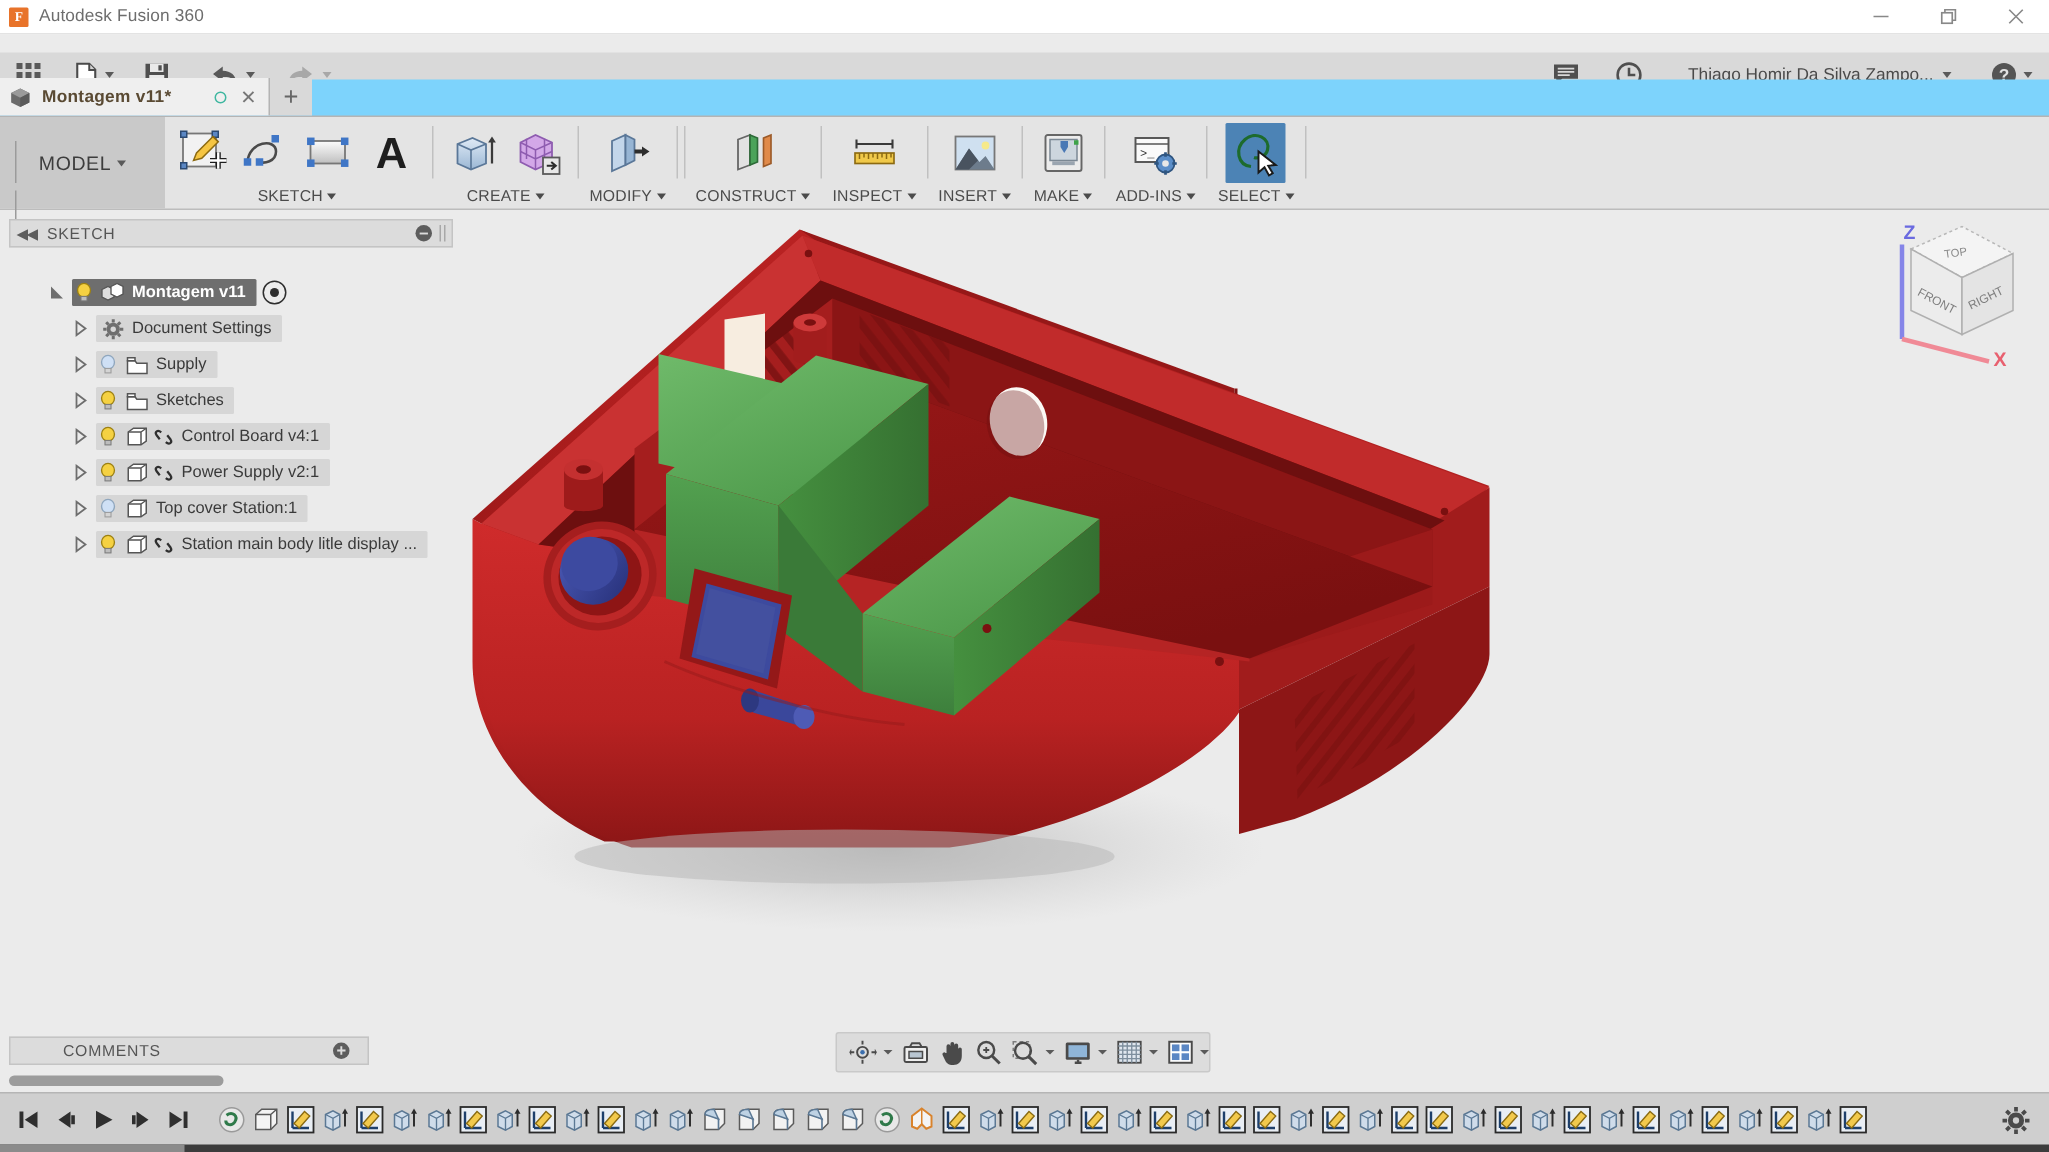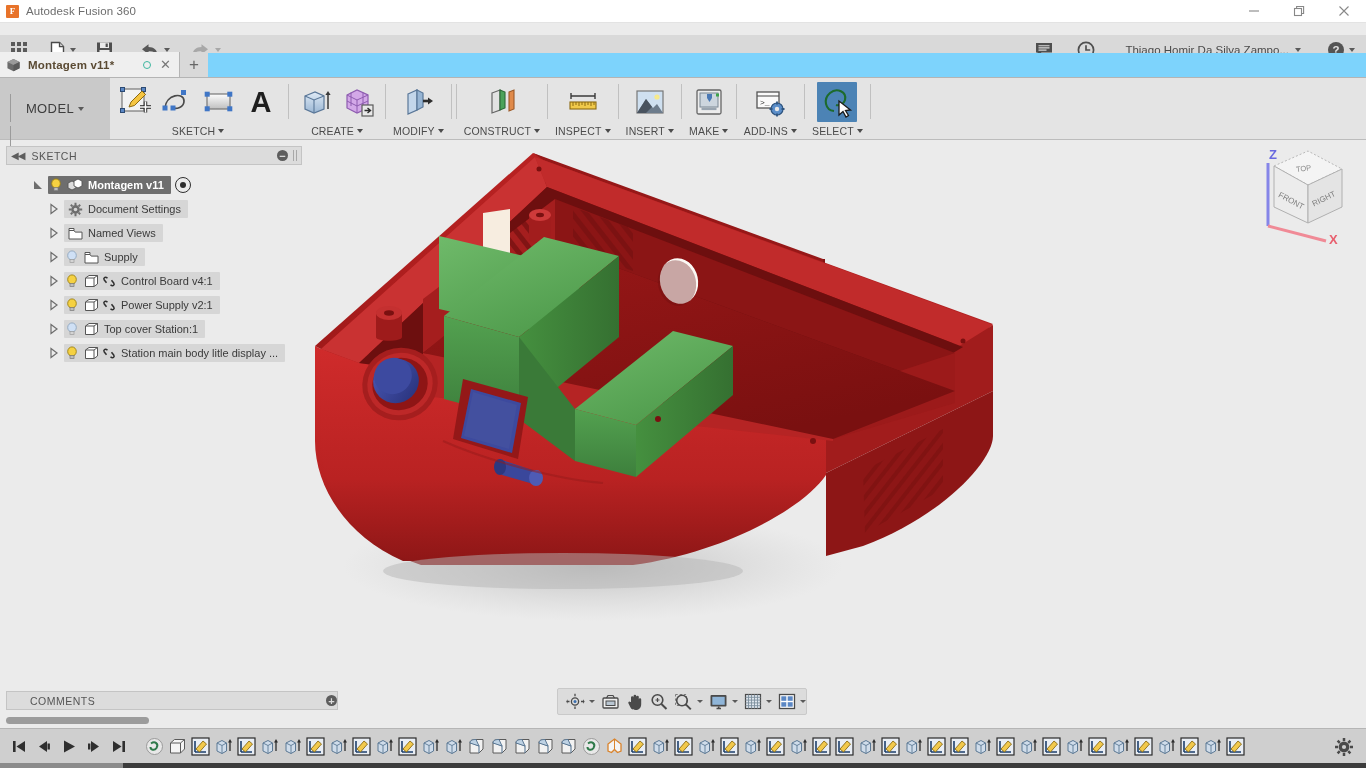--- a/index.html
+++ b/index.html
@@ -94,21 +94,21 @@
   }
   .panel-header {
     height: 19px; background: #dcdcdc; border: 1px solid #c4c4c4;
     display: flex; align-items: center; padding: 0 4px;
   }
   .panel-header .collapse { color: #5d5d5d; font-size: 10px; margin-right: 7px; letter-spacing:-1px;}
   .panel-header .ptitle { font-size: 10.5px; color: #555; letter-spacing: .5px; }
   .panel-header .pbtn { margin-left: auto; width: 11px; height: 11px; border-radius: 50%; background: #5d5d5d; display:flex; align-items:center; justify-content:center; color:#dcdcdc; font-size:11px; line-height:0; font-weight:bold;}
   .panel-header .pgrip { width: 4px; height: 11px; margin-left: 5px; border-left: 1px solid #a8a8a8; border-right: 1px solid #a8a8a8;}
 
-  .tree { padding-top: 8px; }
+  .tree { padding-top: 18px; }
   .trow { display: flex; align-items: center; height: 24px; padding-left: 0px; }
   .tw { width: 20px; display: flex; align-items: center; justify-content: center; flex: 0 0 auto; }
   .tchip { display: inline-flex; align-items: center; height: 18px; background: #d6d6d6; border-radius: 1px; padding-right: 7px; }
   .tchip.sel { background: #6e6e6e; }
   .tchip.sel .tlabel { color: #fff; font-weight: bold; }
   .tlabel { font-size: 11px; color: #3a3a3a; margin-left: 4px; white-space: nowrap; }
   .bulb { width: 16px; height: 18px; display:flex;align-items:center;justify-content:center; flex:0 0 auto;}
   .ticon { width: 18px; height: 18px; display:flex;align-items:center;justify-content:center; flex:0 0 auto; margin-left:2px;}
   .linkico { width: 16px; height: 18px; display:flex;align-items:center;justify-content:center; flex:0 0 auto; margin-left:1px;}
   .radio-ext { width: 16px; height: 16px; border: 1.6px solid #2e2e2e; border-radius: 50%; display:flex;align-items:center;justify-content:center; margin-left: 4px; background:#ececec;}
@@ -125,23 +125,23 @@
   .navbar {
     position: absolute; left: 557px; top: 688px; width: 250px; height: 27px;
     background: #dcdcdc; border: 1px solid #c9c9c9; border-radius: 2px;
     display: flex; align-items: center; padding: 0 5px;
   }
   .navbtn { height: 23px; display: flex; align-items: center; justify-content: center; padding: 0 3px; }
   .nav-sep { width: 9px; }
 
   
   .comments {
-    position: absolute; left: 6px; top: 691px; width: 332px; height: 19px;
+    position: absolute; left: 6px; top: 691px; width: 240px; height: 19px;
     background: #dcdcdc; border: 1px solid #c4c4c4;
-    display: flex; align-items: center; padding: 0 0; justify-content: space-between;
+    display: flex; align-items: center; padding: 0 12px; justify-content: space-between;
   }
   .comments .ptitle { font-size: 10.5px; color: #555; letter-spacing: .5px; margin-left:23px;}
 
   .hscroll {
     position: absolute; left: 6px; top: 717px; width: 296px; height: 7px;
   }
   .hscroll .thumb { width: 143px; height: 7px; background: #9c9c9c; border-radius: 4px; }
 
   
   .timeline {
@@ -537,60 +537,66 @@
             <svg width="15" height="15" viewBox="0 0 15 15">
                 <circle cx="7.5" cy="7.5" r="4.4" fill="#6e6e6e"></circle>
                 <circle cx="7.5" cy="7.5" r="1.8" fill="#d6d6d6"></circle>
                 <path d="M7.5 .8v2.2M7.5 12v2.2M.8 7.5h2.2M12 7.5h2.2M2.8 2.8l1.6 1.6M10.6 10.6l1.6 1.6M12.2 2.8l-1.6 1.6M4.4 10.6l-1.6 1.6" stroke="#6e6e6e" stroke-width="2"></path>
               </svg>
           </span>
           <span class="tlabel">Document Settings</span>
         </span>
       </div>
 
+
       <div class="trow" style="padding-left:38px">
         <span class="tw">
           <svg width="10" height="12" viewBox="0 0 10 12">
               <path d="M2 1.5 L8 6 L2 10.5 Z" fill="none" stroke="#6e6e6e" stroke-width="1.2"></path>
             </svg>
         </span>
         <span class="tchip">
+          <span class="bulb">
+            <svg width="12" height="14" viewBox="0 0 12 14">
+                <ellipse cx="6" cy="5.5" rx="4.3" ry="4.6" fill="#cfe0f5" stroke="#8fa6bd" stroke-width=".9"></ellipse>
+                <rect x="4" y="9.6" width="4" height="3" fill="#d4d4d4" stroke="#9b9b9b" stroke-width=".7"></rect>
+              </svg>
+          </span>
           <span class="ticon">
             <svg width="15" height="13" viewBox="0 0 15 13">
                 <path d="M1 3.5h5l1.2 1.6H14V12H1z" fill="#fff" stroke="#555" stroke-width="1"></path>
                 <path d="M1 1.5h5v2H1z" fill="#fff" stroke="#555" stroke-width="1"></path>
               </svg>
           </span>
-          <span class="tlabel">Named Views</span>
+          <span class="tlabel">Supply</span>
         </span>
       </div>
 
       <div class="trow" style="padding-left:38px">
         <span class="tw">
           <svg width="10" height="12" viewBox="0 0 10 12">
               <path d="M2 1.5 L8 6 L2 10.5 Z" fill="none" stroke="#6e6e6e" stroke-width="1.2"></path>
             </svg>
         </span>
         <span class="tchip">
           <span class="bulb">
             <svg width="12" height="14" viewBox="0 0 12 14">
-                <ellipse cx="6" cy="5.5" rx="4.3" ry="4.6" fill="#cfe0f5" stroke="#8fa6bd" stroke-width=".9"></ellipse>
-                <rect x="4" y="9.6" width="4" height="3" fill="#d4d4d4" stroke="#9b9b9b" stroke-width=".7"></rect>
+                <ellipse cx="6" cy="5.5" rx="4.3" ry="4.6" fill="#f5d142" stroke="#9c8012" stroke-width=".9"></ellipse>
+                <rect x="4" y="9.6" width="4" height="3" fill="#bdbdbd" stroke="#7a7a7a" stroke-width=".7"></rect>
               </svg>
           </span>
           <span class="ticon">
             <svg width="15" height="13" viewBox="0 0 15 13">
                 <path d="M1 3.5h5l1.2 1.6H14V12H1z" fill="#fff" stroke="#555" stroke-width="1"></path>
                 <path d="M1 1.5h5v2H1z" fill="#fff" stroke="#555" stroke-width="1"></path>
               </svg>
           </span>
-          <span class="tlabel">Supply</span>
-        </span>
-      </div>
-
+          <span class="tlabel">Sketches</span>
+        </span>
+      </div>
 
       <div class="trow" style="padding-left:38px">
         <span class="tw">
           <svg width="10" height="12" viewBox="0 0 10 12">
               <path d="M2 1.5 L8 6 L2 10.5 Z" fill="none" stroke="#6e6e6e" stroke-width="1.2"></path>
             </svg>
         </span>
         <span class="tchip">
           <span class="bulb">
             <svg width="12" height="14" viewBox="0 0 12 14">

